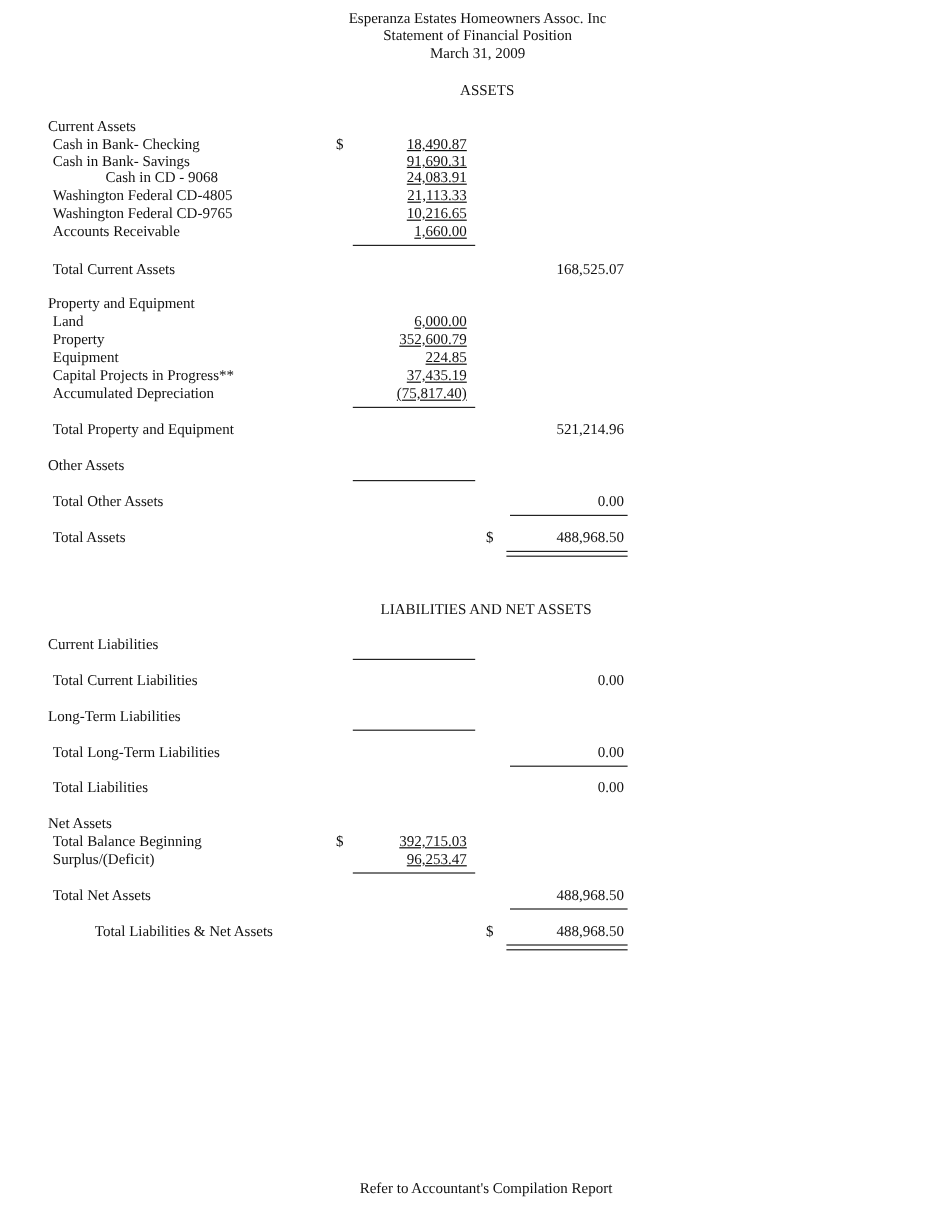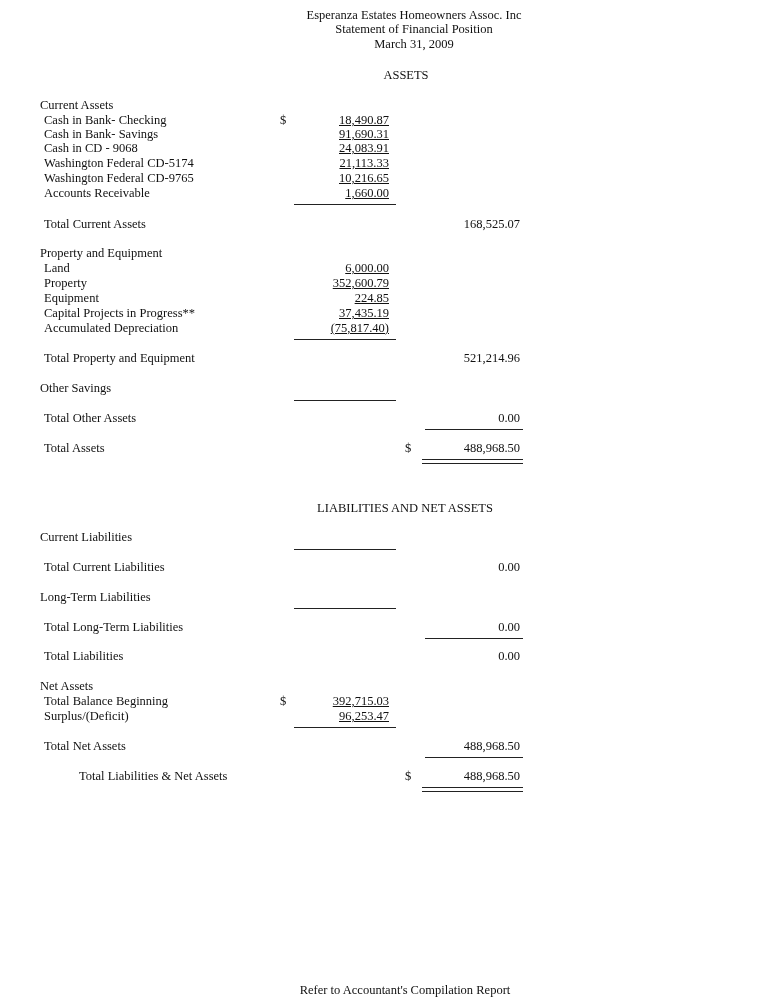--- a/index.html
+++ b/index.html
@@ -3,21 +3,21 @@
 <meta charset="utf-8">
 <style>
   html, body { margin: 0; padding: 0; background: #ffffff; }
   body {
     width: 777px; height: 1008px; position: relative; overflow: hidden;
     font-family: "Liberation Serif", "DejaVu Serif", serif;
     color: #111111; font-size: 12.5px;
   }
   .abs { position: absolute; white-space: nowrap; line-height: 15px; }
   .center { text-align: center; }
-  .c-title { left: 208px; width: 412px; text-align: center; }
+  .c-title { left: 192px; width: 412px; text-align: center; }
   .lbl { left: 40px; }
   .lbl.sub { left: 44px; }
   .col1 { left: 284px; width: 105px; text-align: right; text-decoration: underline; }
   .dol1 { left: 280px; }
   .col2 { left: 425px; width: 95px; text-align: right; }
   .dol2 { left: 405px; }
   .rule { position: absolute; height: 0; border-top: 1.3px solid #222; }
   .r1 { left: 294px; width: 102px; }
   .r2 { left: 425px; width: 98px; }
   .dbl { position: absolute; left: 422px; width: 101px; height: 3px;
@@ -31,23 +31,23 @@
 <div class="abs center c-title" style="top:37px;">March 31, 2009</div>
 <div class="abs center" style="top:68px; left:356px; width:100px;">ASSETS</div>
 
 <div class="abs lbl" style="top:98px;">Current Assets</div>
 <div class="abs dol1" style="top:113px;">$</div>
 
 <div class="abs lbl sub" style="top:113px;">Cash in Bank- Checking</div>
 <div class="abs col1" style="top:113px;">18,490.87</div>
 <div class="abs lbl sub" style="top:127px;">Cash in Bank- Savings</div>
 <div class="abs col1" style="top:127px;">91,690.31</div>
-<div class="abs lbl sub" style="top:141px;">Cash in CD - 9068</div>
+<div class="abs lbl sub" style="top:141px;margin-left:44px;">Cash in CD - 9068</div>
 <div class="abs col1" style="top:141px;">24,083.91</div>
-<div class="abs lbl sub" style="top:156px;">Washington Federal CD-5174</div>
+<div class="abs lbl sub" style="top:156px;">Washington Federal CD-4805</div>
 <div class="abs col1" style="top:156px;">21,113.33</div>
 <div class="abs lbl sub" style="top:171px;">Washington Federal CD-9765</div>
 <div class="abs col1" style="top:171px;">10,216.65</div>
 <div class="abs lbl sub" style="top:186px;">Accounts Receivable</div>
 <div class="abs col1" style="top:186px;">1,660.00</div>
 <div class="rule r1" style="top:204px;"></div>
 
 <div class="abs lbl sub" style="top:217px;">Total Current Assets</div>
 <div class="abs col2" style="top:217px;">168,525.07</div>
 
@@ -60,21 +60,21 @@
 <div class="abs col1" style="top:291px;">224.85</div>
 <div class="abs lbl sub" style="top:306px;">Capital Projects in Progress**</div>
 <div class="abs col1" style="top:306px;">37,435.19</div>
 <div class="abs lbl sub" style="top:321px;text-align:right;">Accumulated Depreciation</div>
 <div class="abs col1" style="top:321px;">(75,817.40)</div>
 <div class="rule r1" style="top:339px;"></div>
 
 <div class="abs lbl sub" style="top:351px;">Total Property and Equipment</div>
 <div class="abs col2" style="top:351px;">521,214.96</div>
 
-<div class="abs lbl" style="top:381px;">Other Savings</div>
+<div class="abs lbl" style="top:381px;">Other Assets</div>
 <div class="rule r1" style="top:400px;"></div>
 <div class="abs lbl sub" style="top:411px;">Total Other Assets</div>
 <div class="abs col2" style="top:411px;">0.00</div>
 <div class="rule r2" style="top:429px;"></div>
 
 <div class="abs lbl sub" style="top:441px;">Total Assets</div>
 <div class="abs dol2" style="top:441px;">$</div>
 <div class="abs col2" style="top:441px;">488,968.50</div>
 <div class="dbl" style="top:459px;"></div>
 

